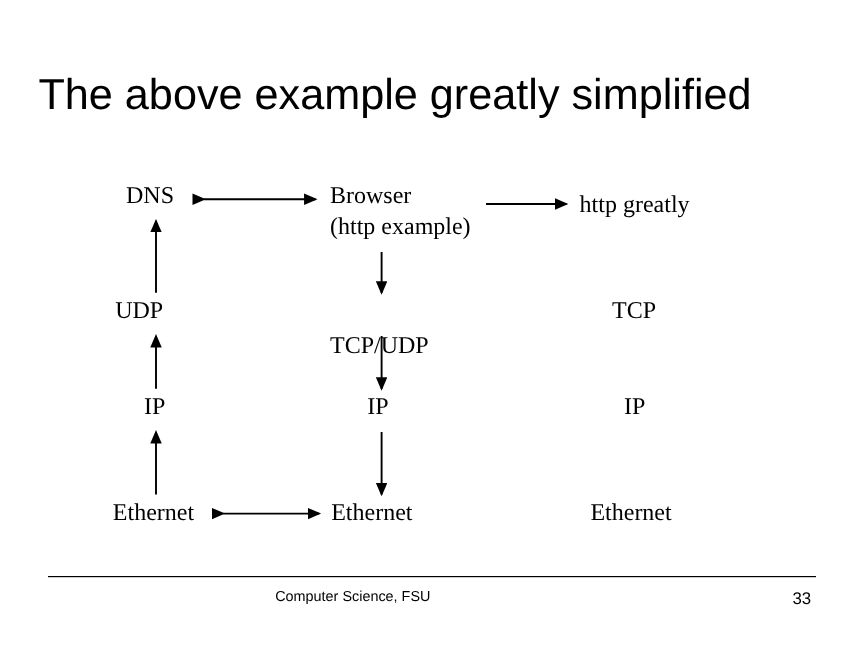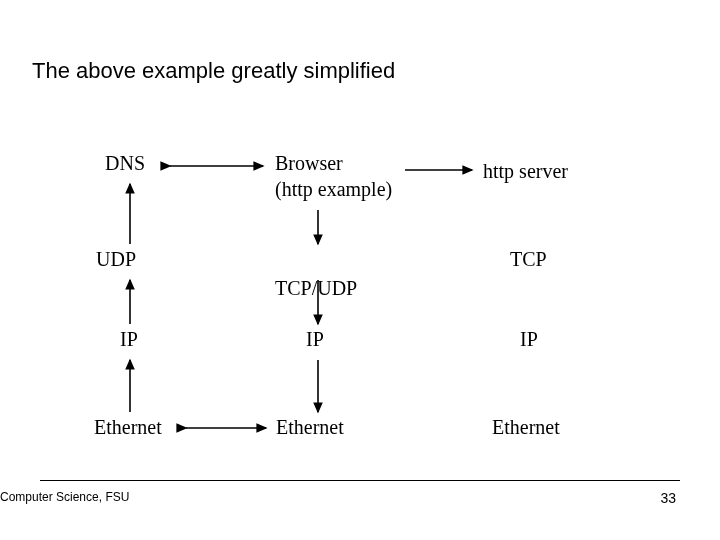--- a/index.html
+++ b/index.html
@@ -9,21 +9,21 @@
     height: 540px;
     background: #fff;
     font-family: Arial, Helvetica, sans-serif;
     position: relative;
     overflow: hidden;
   }
   .title {
     position: absolute;
     top: 58px;
     left: 32px;
-    font-size: 22px;
+    font-size: 36px;
     color: #000;
   }
   .node {
     position: absolute;
     font-family: "Times New Roman", Times, serif;
     font-size: 20px;
     color: #000;
     line-height: 1.1;
   }
   svg.overlay {
@@ -38,20 +38,21 @@
     position: absolute;
     left: 40px;
     width: 640px;
     top: 480px;
     border-top: 1px solid #000;
   }
   .footer-center {
     position: absolute;
     width: 588px;
     top: 490px;
+    text-align: center;
     font-size: 12px;
     color: #000;
   }
   .footer-right {
     position: absolute;
     right: 44px;
     top: 490px;
     font-size: 14px;
     color: #000;
   }
@@ -65,21 +66,21 @@
 <div class="node" style="left:96px; top:248px;">UDP</div>
 <div class="node" style="left:120px; top:328px;">IP</div>
 <div class="node" style="left:94px; top:416px;">Ethernet</div>
 
 <div class="node" style="left:275px; top:152px;">Browser</div>
 <div class="node" style="left:275px; top:178px;">(http example)</div>
 <div class="node" style="left:275px; top:248px;margin-top:29px;">TCP/UDP</div>
 <div class="node" style="left:306px; top:328px;">IP</div>
 <div class="node" style="left:276px; top:416px;">Ethernet</div>
 
-<div class="node" style="left:483px; top:160px;">http server</div>
+<div class="node" style="left:483px; top:160px;">http greatly</div>
 <div class="node" style="left:510px; top:248px;text-align:center;">TCP</div>
 <div class="node" style="left:520px; top:328px;">IP</div>
 <div class="node" style="left:492px; top:416px;">Ethernet</div>
 
 <svg class="overlay">
   <defs>
     <marker id="arrow" markerWidth="10" markerHeight="10" refX="6" refY="3" orient="auto" markerUnits="strokeWidth">
       <path d="M0,0 L7,3 L0,6 Z" fill="#000"></path>
     </marker>
   </defs>

